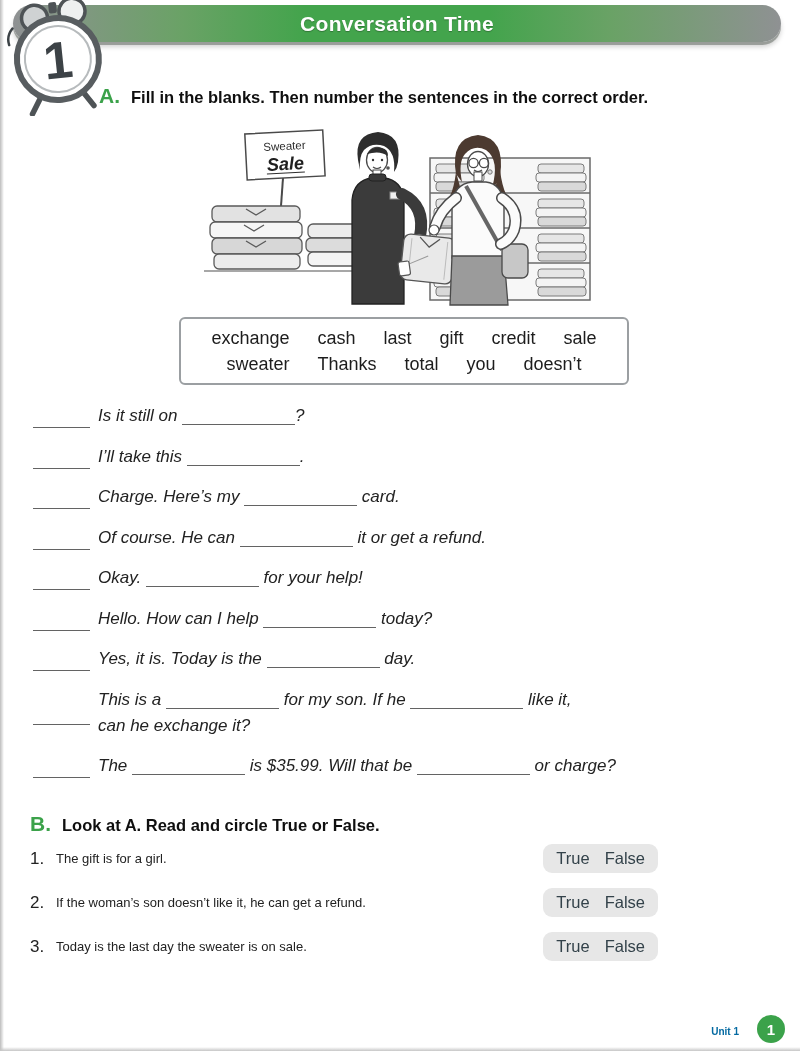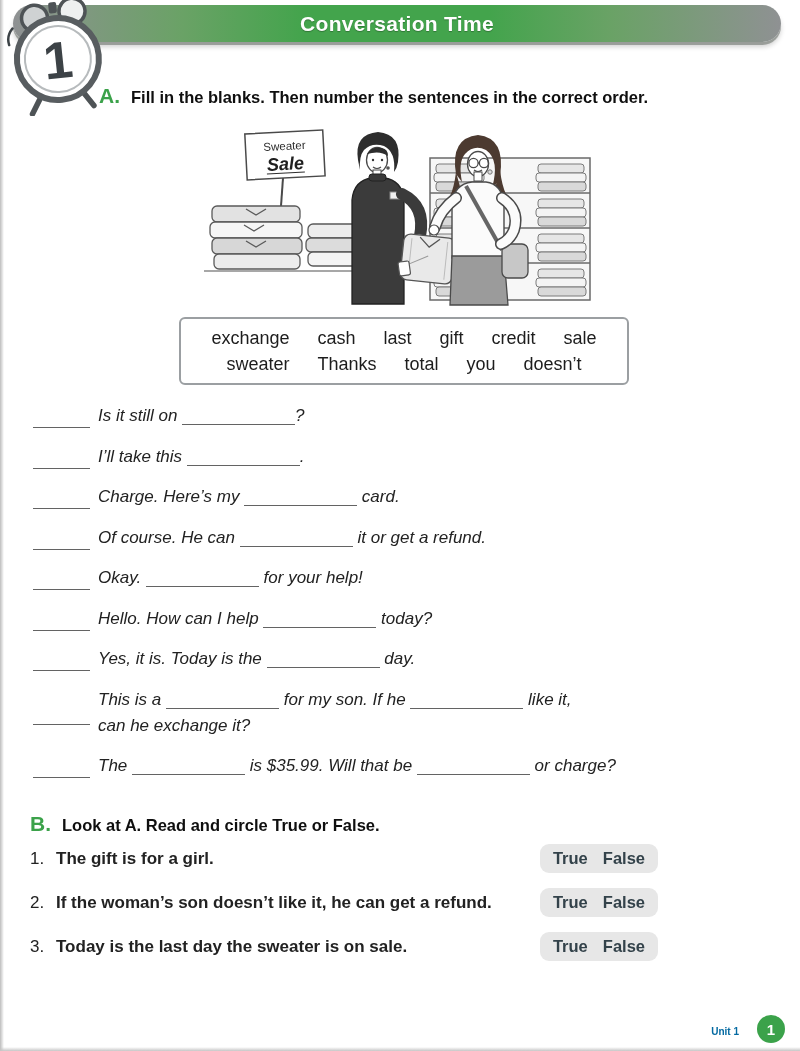--- a/index.html
+++ b/index.html
@@ -45,25 +45,25 @@
   .sent-row { display:flex; align-items:center; margin-bottom:14.5px;font-style:italic; }
   .numblank { flex:0 0 57px; height:24px; border-bottom:1.6px solid #636363; margin-right:8px; }
   .sent-text { font-size:17px; line-height:26px; color:#222; }
   .blank { display:inline-block; width:113px; height:14px; vertical-align:-4px;
     border-bottom:1.6px solid #636363; }
 
   
   .tf-list { position:absolute; left:30px; top:844px; width:628px; }
   .tf-row { display:flex; align-items:center; height:29px; margin-bottom:15px; }
   .tf-num { width:26px; font-size:17px; color:#222; }
-  .tf-text { font-size:17px; color:#222;font-weight:bold; }
+  .tf-text { font-size:13px; color:#222; }
   .tf-pill { margin-left:auto; background:#e7e7e7; border-radius:9px; height:29px;
     display:flex; align-items:center; gap:15px; padding:0 13px;
     font-size:16.5px; color:#33424a; }
-  .tf-opt { cursor:pointer;font-weight:bold; }
+  .tf-opt { cursor:pointer; }
 
   
   .footer-unit { position:absolute; right:61px; bottom:14px; font-size:10px;
     font-weight:bold; color:#0369a1; }
   .footer-page { position:absolute; right:15px; bottom:8px; width:28px; height:28px;
     border-radius:50%; background:#3ba24a; color:#fff; font-weight:bold; font-size:15px;
     display:flex; align-items:center; justify-content:center; }
 </style>
 </head>
 <body>

